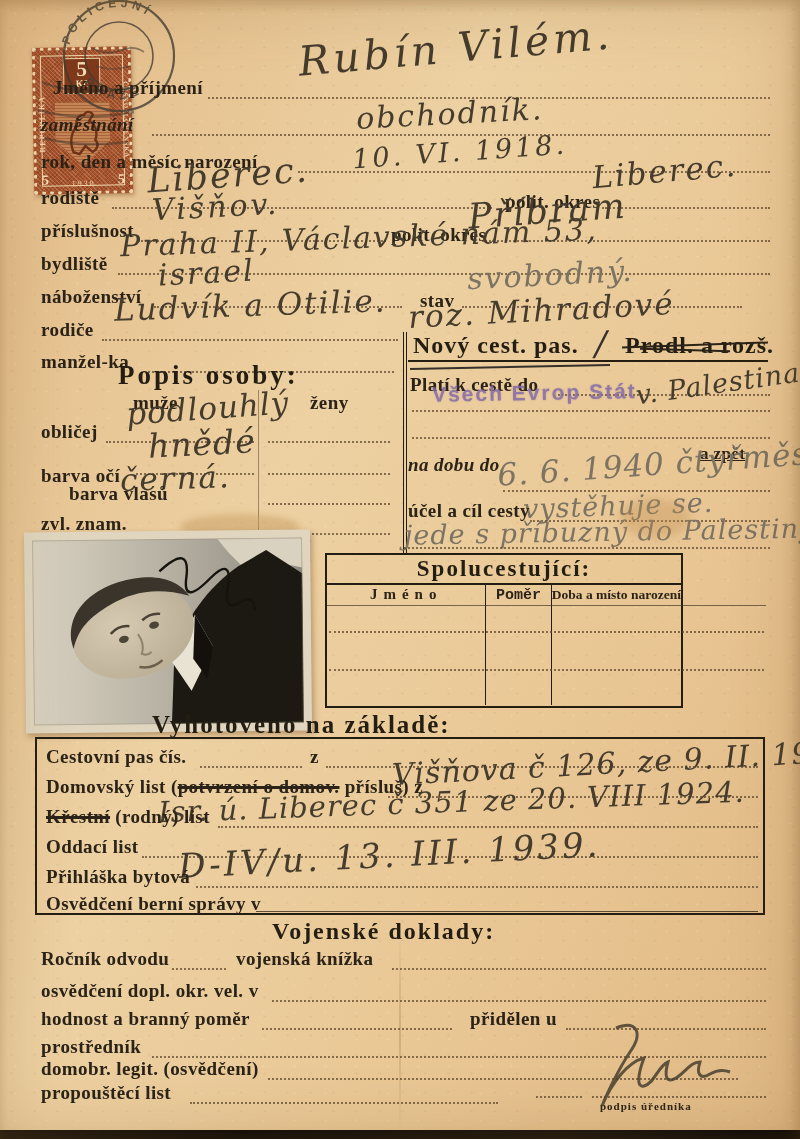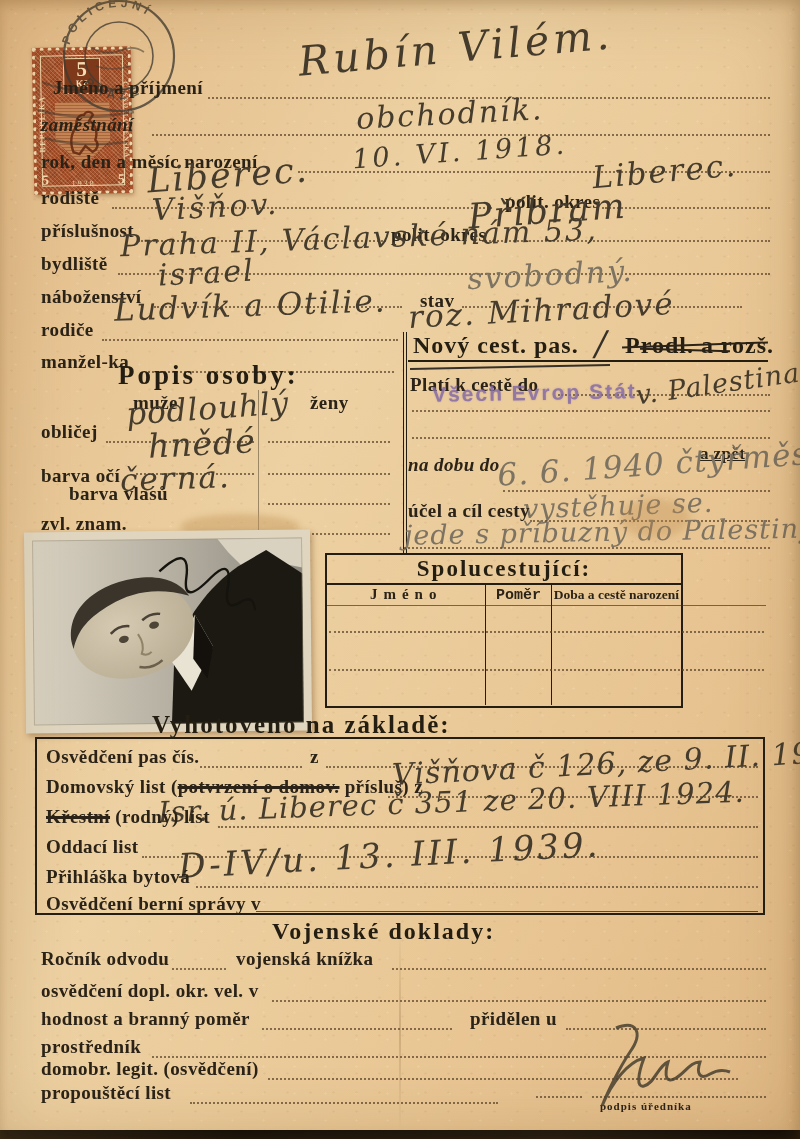--- a/index.html
+++ b/index.html
@@ -245,34 +245,34 @@
       <span class="head" style="position:static; font-size:23px; letter-spacing:2px;">Spolucestující:</span>
     </div>
     <div style="display:flex; height:120px;">
       <div style="width:45%; border-right:1.5px solid #241e12; text-align:center;">
         <span style="font-size:15px; font-weight:bold; letter-spacing:6px;">Jméno</span>
       </div>
       <div style="width:18.5%; border-right:1.5px solid #241e12; text-align:center;">
         <span style="font-size:15px; font-weight:bold;font-family:Liberation Mono, monospace;">Poměr</span>
       </div>
       <div style="width:36.5%; text-align:center;">
-        <span style="font-size:13.5px; font-weight:bold;">Doba a cestě narození</span>
+        <span style="font-size:13.5px; font-weight:bold;">Doba a místo narození</span>
       </div>
     </div>
   </div>
   <div class="sl" style="left:327px; top:577px; width:439px; opacity:0;"></div>
   <div class="sl" style="left:327px; top:605px; width:439px; border-bottom:1.2px solid rgba(60,45,28,.65);"></div>
   <div class="dl" style="left:329px; top:631px; width:435px;"></div>
   <div class="dl" style="left:329px; top:669px; width:435px;"></div>
 
   <span class="head" style="left:152px; top:711px; font-size:25px; letter-spacing:2px;">Vyhotoveno na základě:</span>
 
   <div class="box" style="left:35px; top:737px; width:730px; height:178px;"></div>
 
-  <span class="lbl" style="left:46px; top:746px;">Osvědčení pas čís.</span>
+  <span class="lbl" style="left:46px; top:746px;">Cestovní pas čís.</span>
   <div class="dl" style="left:200px; top:766px; width:102px;"></div>
   <span class="lbl" style="left:310px; top:746px;">z</span>
   <div class="dl" style="left:326px; top:766px; width:432px;"></div>
 
   <span class="hw" style="left:392px; top:748px; font-size:30px; transform:rotate(-3deg); letter-spacing:1px;">Višňova č 126, ze 9. II. 1939</span>
   <span class="lbl" style="left:46px; top:776px;">
     <span>Domovský list (</span><span class="strike">potvrzení o domov.</span>
     <span>přísluš)</span>
     <span>z</span>
   </span>

